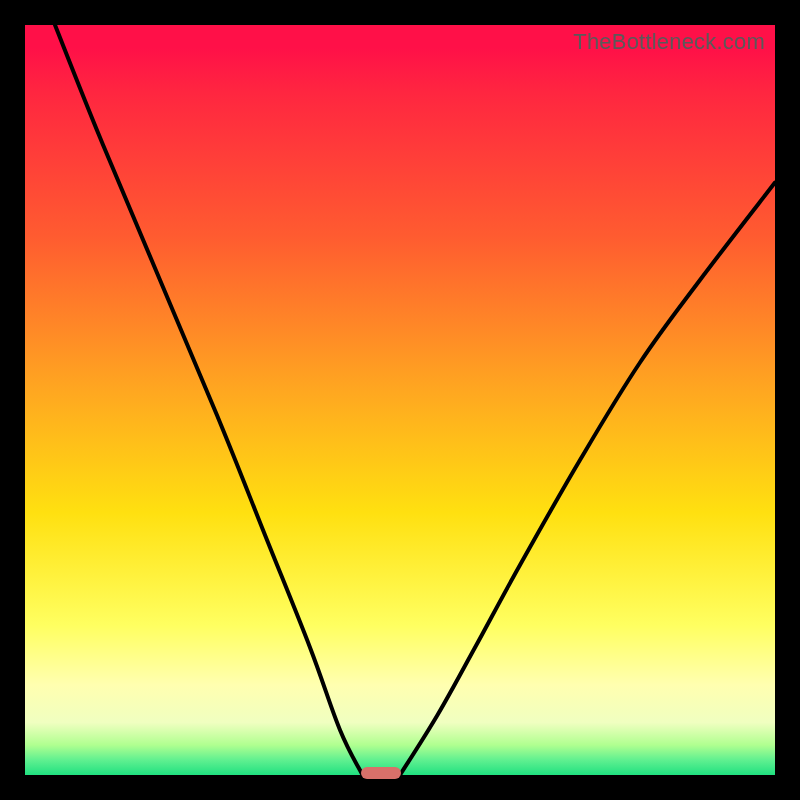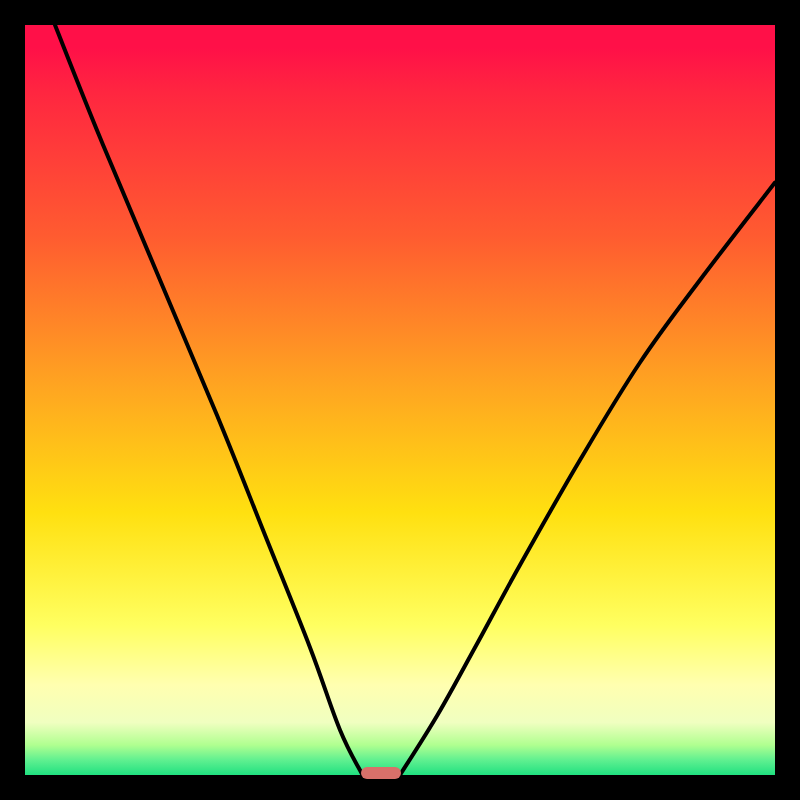--- a/index.html
+++ b/index.html
@@ -56,20 +56,21 @@
     height: 12px;
     background: #d8706a;
     border-radius: 6px;
   }
 </style>
 </head>
 <body>
 
 <div class="frame">
 
+  <div class="watermark">TheBottleneck.com</div>
 
   <svg class="curves" viewBox="0 0 750 750" preserveAspectRatio="none">
     <path d="M 30,0 C 38.1,20.25 56.1,66.6 75,112.5 C 93.9,158.4 113.4,203.7 135,255 C 156.6,306.3 176.1,351.6 195,397.5 C 213.9,443.4 223.8,469.5 240,510 C 256.2,550.5 271.5,587.4 285,622.5 C 298.5,657.6 305.55,682.05 315,705 C 324.45,727.95 333.45,741.9 337.5,750" fill="none" stroke="#000" stroke-width="4" stroke-linecap="round"></path>
     <path d="M 375,750 C 381.75,739.2 399.00000000000006,712.95 412.50000000000006,690 C 426.00000000000006,667.05 435.15000000000003,649.5 450,622.5 C 464.84999999999997,595.5 476.1,573.75 495,540 C 513.9,506.25 533.4,471.45 555,435 C 576.6,398.55 593.4,369.8999999999999 615,337.49999999999994 C 636.6,305.09999999999997 650.7,287.4 675,255 C 699.3,222.60000000000002 736.5,175.05 750,157.5" fill="none" stroke="#000" stroke-width="4" stroke-linecap="round"></path>
   </svg>
 
   <div class="marker" style="left: 336.25px; top: 742px; background: rgb(216, 112, 106);"></div>
 </div>
 
 </body></html>

